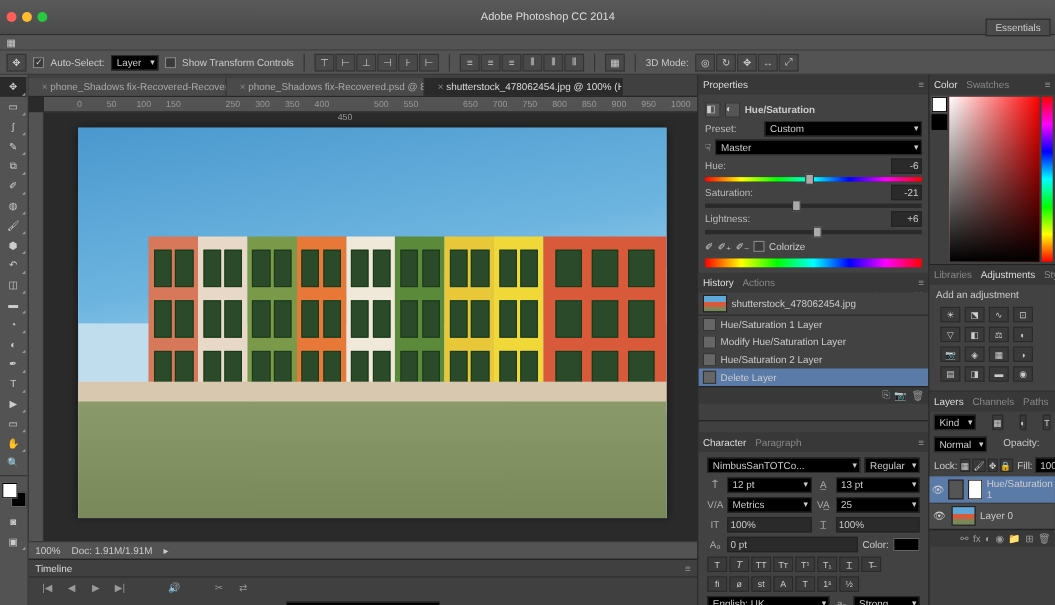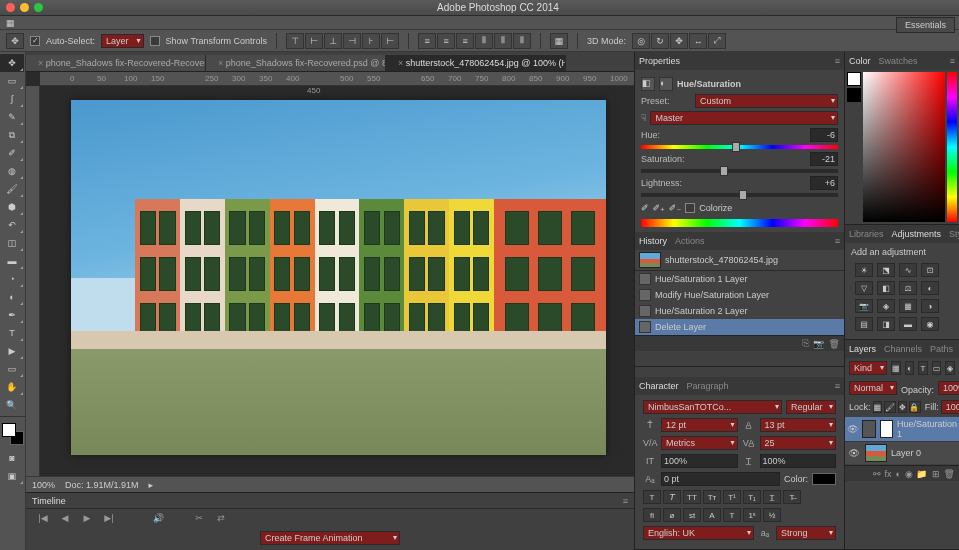--- a/index.html
+++ b/index.html
@@ -1,25 +1,25 @@
 <!DOCTYPE html>
 <html><head>
 <meta charset="utf-8">
 <style>
 * { margin:0; padding:0; box-sizing:border-box; font-family:Tahoma,Arial,sans-serif; font-size:9px; color:#ccc; }
 body { background:#535353; width:959px; height:550px; overflow:hidden; position:relative; }
-.titlebar { height:16px; background:linear-gradient(#5a5a5a,#4a4a4a); display:flex; align-items:center; padding:0 6px; border-bottom:1px solid #2a2a2a; }
+.titlebar { height:32px; background:linear-gradient(#5a5a5a,#4a4a4a); display:flex; align-items:center; padding:0 6px; border-bottom:1px solid #2a2a2a; }
 .traffic { display:flex; gap:5px; }
 .dot { width:9px; height:9px; border-radius:50%; }
 .title { flex:1; text-align:center; color:#ddd; font-size:10px; }
 .menubar { height:14px; background:#535353; display:flex; align-items:center; padding:0 6px; gap:4px; border-bottom:1px solid #383838; }
 .optbar { height:22px; background:#535353; display:flex; align-items:center; padding:0 6px; gap:6px; border-bottom:1px solid #383838; }
 .checkbox { width:10px; height:10px; border:1px solid #888; background:#3a3a3a; display:inline-block; }
 .checkbox.checked::after { content:"✓"; font-size:8px; position:relative; top:-2px; left:1px; color:#ccc; }
-.dropdown { background:#7f1d1d; border:1px solid #2a2a2a; padding:1px 14px 1px 4px; position:relative; font-size:9px; }
+.dropdown { background:#000000; border:1px solid #2a2a2a; padding:1px 14px 1px 4px; position:relative; font-size:9px; }
 .dropdown::after { content:"▾"; position:absolute; right:2px; top:1px; font-size:8px; }
 .icon-btn { width:18px; height:16px; background:#494949; border:1px solid #333; display:flex; align-items:center; justify-content:center; }
 .icon-row { display:flex; gap:1px; }
 .sep { width:1px; height:16px; background:#333; margin:0 3px; }
 
 .main { display:flex; height:498px; }
 .toolbar { width:26px; background:#535353; border-right:1px solid #383838; display:flex; flex-direction:column; padding-top:2px; }
 .tool { width:24px; height:18px; display:flex; align-items:center; justify-content:center; position:relative; }
 .tool.active { background:#2a2a2a; }
 .tool .tri { position:absolute; bottom:1px; right:1px; width:0; height:0; border-left:3px solid transparent; border-bottom:3px solid #999; }
@@ -78,21 +78,21 @@
 
 .adjust-icons { display:flex; flex-wrap:wrap; gap:4px; padding:4px; }
 .adj-ic { width:18px; height:14px; background:#3a3a3a; border:1px solid #2a2a2a; display:flex; align-items:center; justify-content:center; font-size:8px; }
 
 .layer-row { display:flex; align-items:center; gap:4px; padding:2px; background:#4a4a4a; margin:1px 0; }
 .layer-row.sel { background:#5a7aa8; }
 .eye { width:14px; text-align:center; }
 .layer-thumb { width:22px; height:18px; background:#888; border:1px solid #222; }
 .layer-thumb.mask { background:#fff; }
 .layer-thumb.img { background:linear-gradient(#5fa8d8 40%,#d85a3a 40% 70%,#788858 70%); }
-.layers-opts { display:flex; gap:4px; padding:3px 4px; font-size:8px; align-items:flex-end; }
+.layers-opts { display:flex; gap:15px; padding:3px 4px; font-size:8px; align-items:flex-start; }
 .layers-opts .dropdown { flex:0 0 auto; }
 .lock-row { display:flex; gap:2px; padding:2px 4px; font-size:8px; align-items:center; }
 
 .char-row { display:flex; gap:4px; padding:2px 4px; align-items:center; font-size:9px; }
 .char-field { flex:1; }
 .char-ic { width:14px; text-align:center; color:#aaa; }
 .panel-footer { height:16px; background:#383838; border-top:1px solid #222; display:flex; align-items:center; justify-content:flex-end; gap:4px; padding:0 4px; }
 .panel-footer span { font-size:9px; color:#999; }
 
 .workspace-btn { position:absolute; top:17px; right:4px; padding:2px 8px; background:#4a4a4a; border:1px solid #2a2a2a; font-size:9px; }

